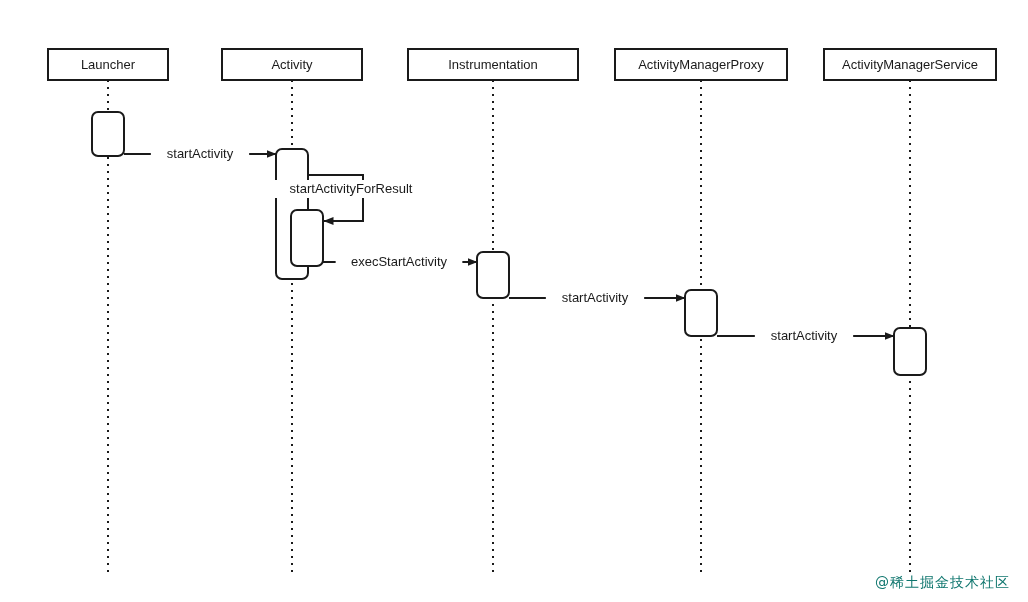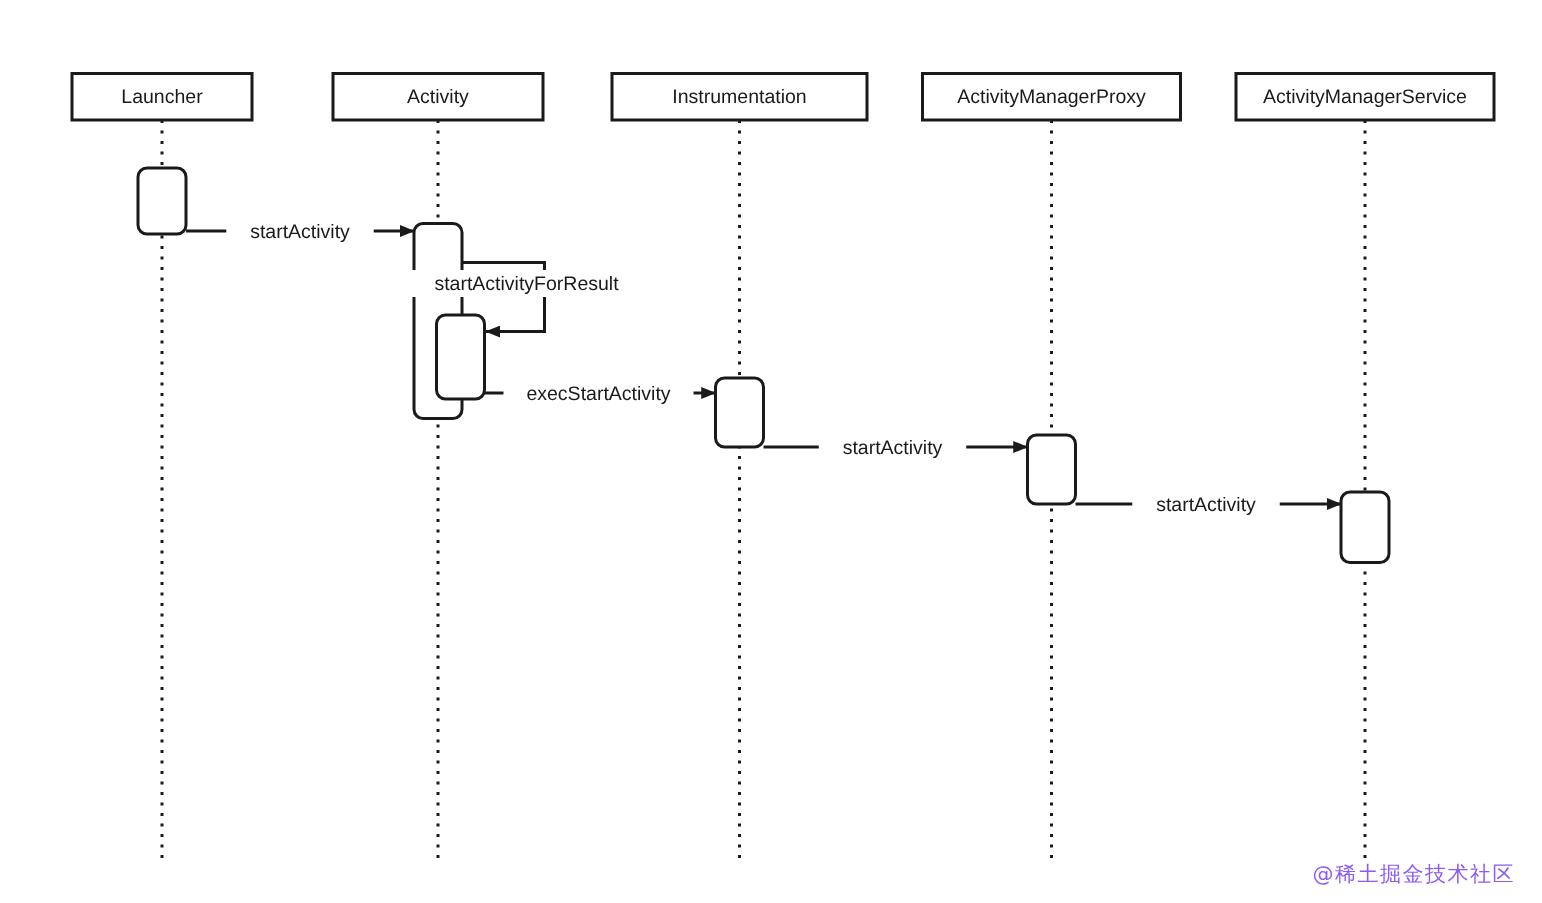--- a/index.html
+++ b/index.html
@@ -63,21 +63,21 @@
   }
   .msg-label-bg {
     fill: #ffffff;
   }
   .watermark {
     position: absolute;
     right: 18px;
     bottom: 10px;
     font-family: "DejaVu Sans", sans-serif;
     font-size: 14px;
-    color: #8b5cf6;
+    color: #0f766e;
     letter-spacing: 1px;
     white-space: nowrap;
     user-select: none;
   }
 </style>
 </head>
 <body>
 
 <div id="canvas">
 

